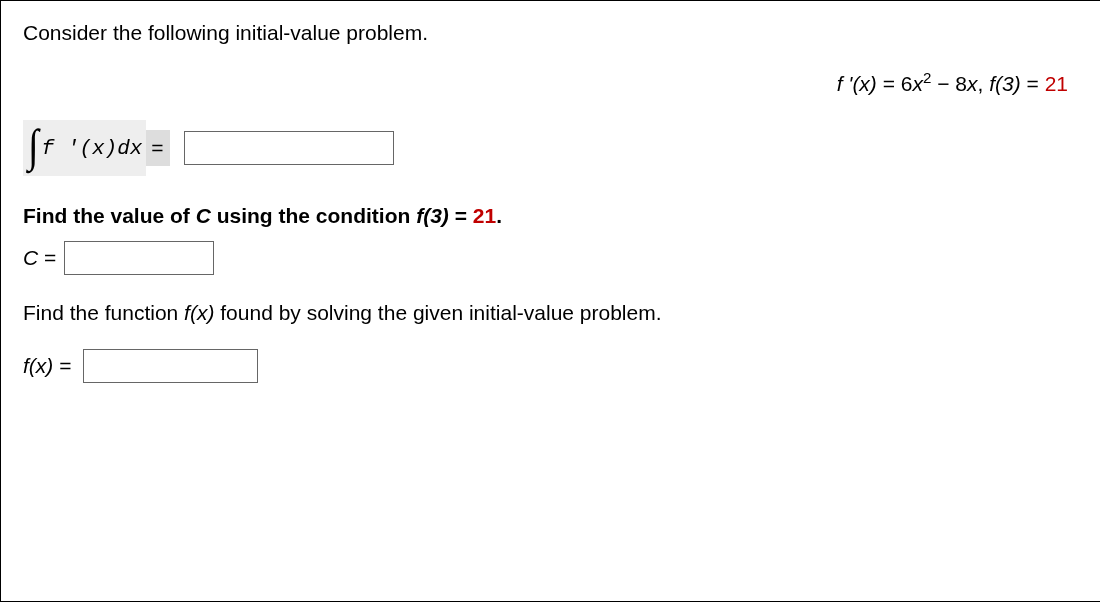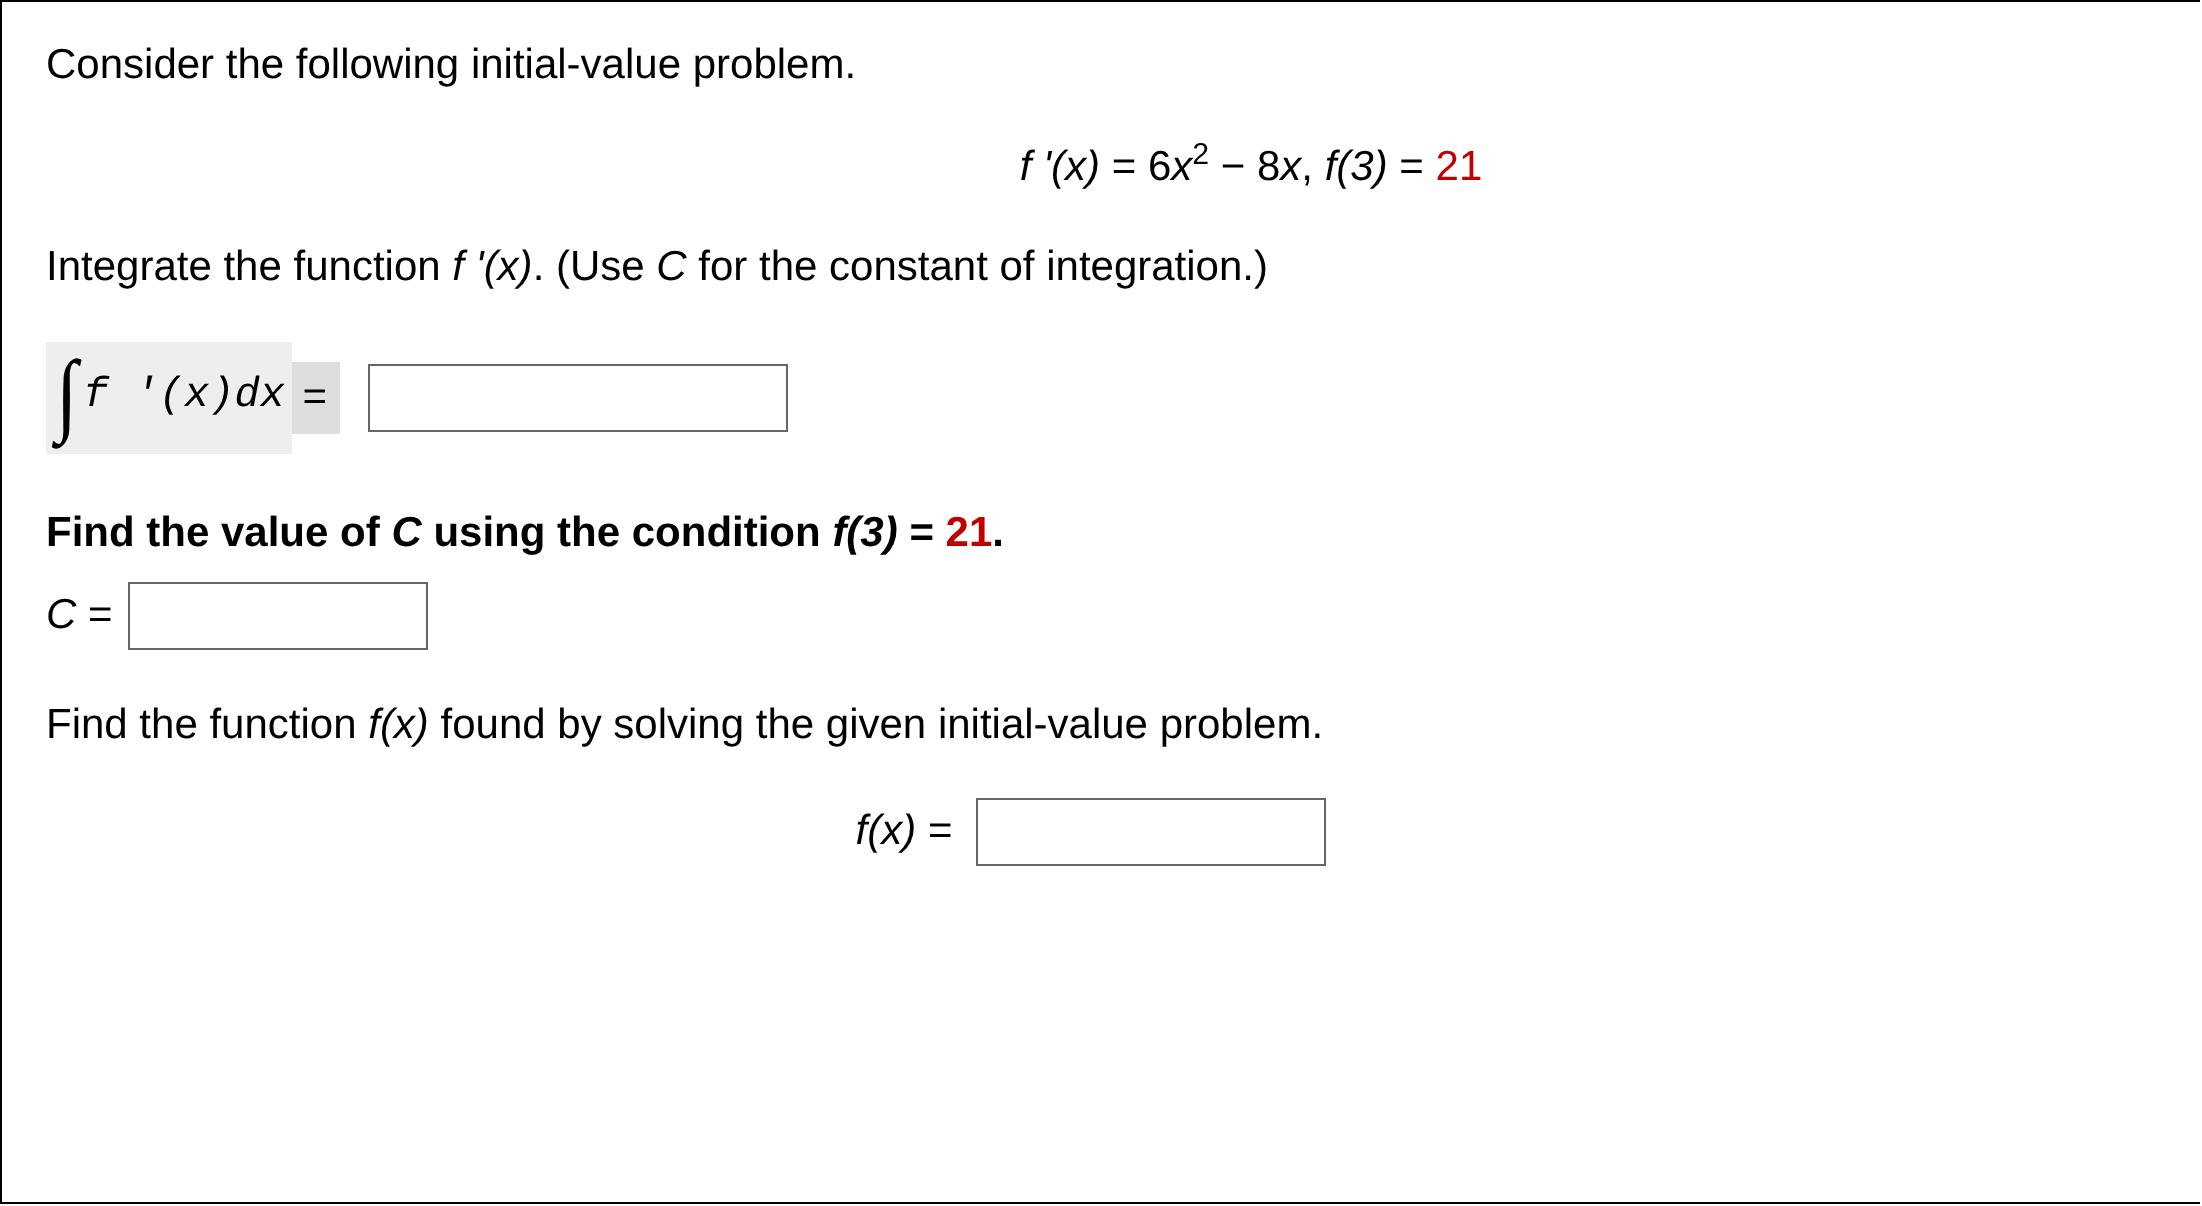--- a/index.html
+++ b/index.html
@@ -16,21 +16,21 @@
     width: 1100px;
     height: 602px;
     box-sizing: border-box;
     padding: 18px 32px 18px 22px;
   }
   .para {
     margin: 0 0 22px 0;
     line-height: 1.35;
   }
   .equation {
-    text-align: center;
+    text-align: right;
     padding-left: 160px;
     margin: 14px 0 24px 0;
     font-style: italic;
     font-size: 21px;
     font-family: Verdana, sans-serif;
   }
   .equation .num { font-style: normal; }
   .red { color: #c00000; font-style: normal; }
   .sup { font-size: 0.72em; vertical-align: super; font-style: normal; }
   .math-i { font-style: italic; }
@@ -82,37 +82,34 @@
   }
   .answer.wide { width: 210px; margin-left: 14px; }
   .answer.med  { width: 150px; margin-left: 8px; }
   .answer.med2 { width: 175px; margin-left: 12px; }
   .lbl {
     font-style: italic;
     font-size: 21px;
   }
   .lbl .up { font-style: normal; }
   .c-row { display:flex; align-items:center; margin: 6px 0 24px 0;}
-  .fx-row { display:flex; align-items:center; margin: 14px 0 13px 0; justify-content: center;}
+  .fx-row { display:flex; align-items:center; margin: 14px 0 13px 0;}
   .para2 { margin: 0 0 10px 0; line-height:1.35;font-weight:bold;}
 </style>
 </head>
 <body>
 
 <div class="container">
 
   <p class="para">Consider the following initial-value problem.</p>
 
   <div class="equation">
     <span>f '(x)</span><span class="num"> = </span><span class="num">6</span><span>x</span><span class="sup">2</span><span class="num"> − </span><span class="num">8</span><span>x</span><span class="num">, </span><span>f(3)</span><span class="num"> = </span><span class="red">21</span>
   </div>
 
-  <p class="para">
-    <span>Integrate the function </span><span class="math-i">f '(x)</span><span>. (Use </span><span class="math-i">C</span><span> for the constant of integration.)</span>
-  </p>
 
   <div class="row">
     <span class="integral-lhs">
       <span class="intsign">∫</span>
       <span class="integrand">f '(x)dx</span>
     </span>
     <span class="eq-sign-patch">=</span>
     <input type="text" class="answer wide" style="">
   </div>
 

